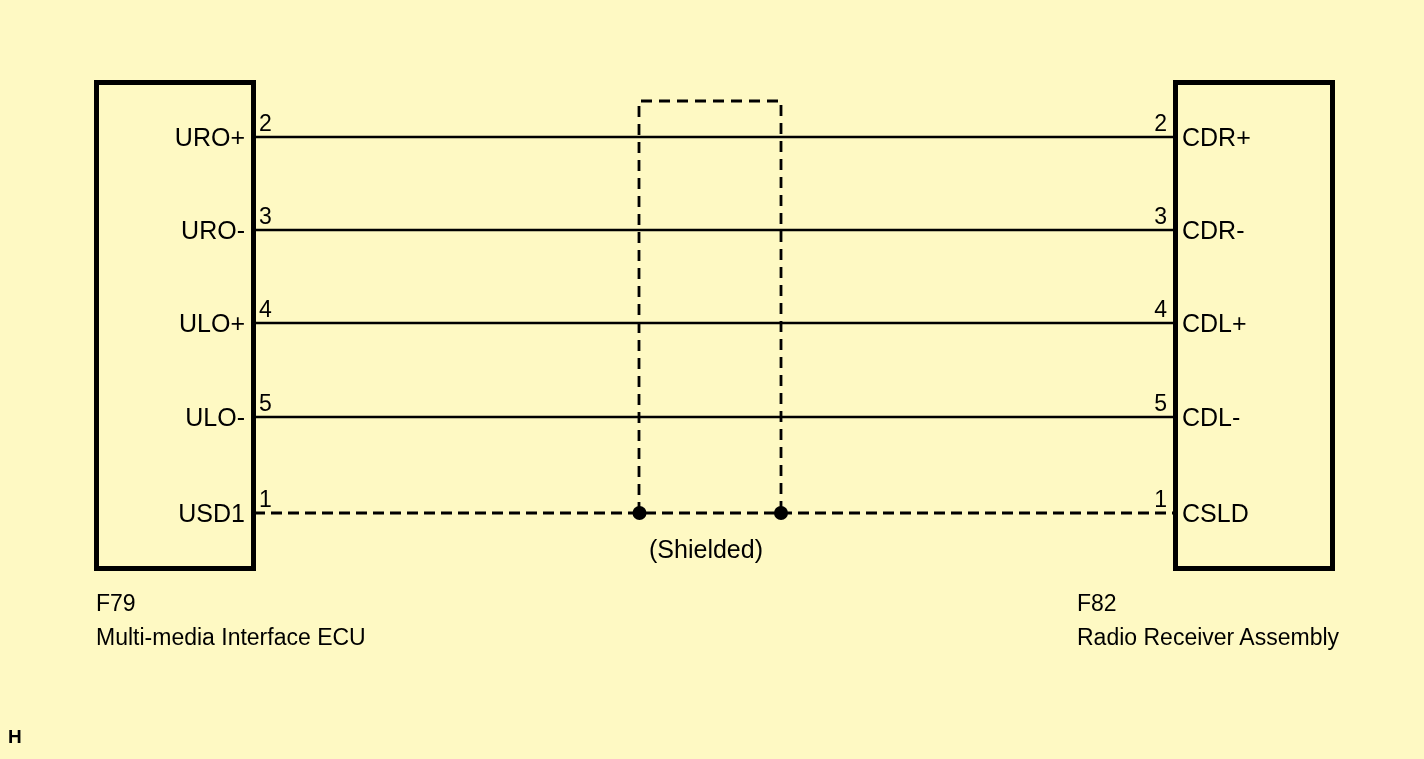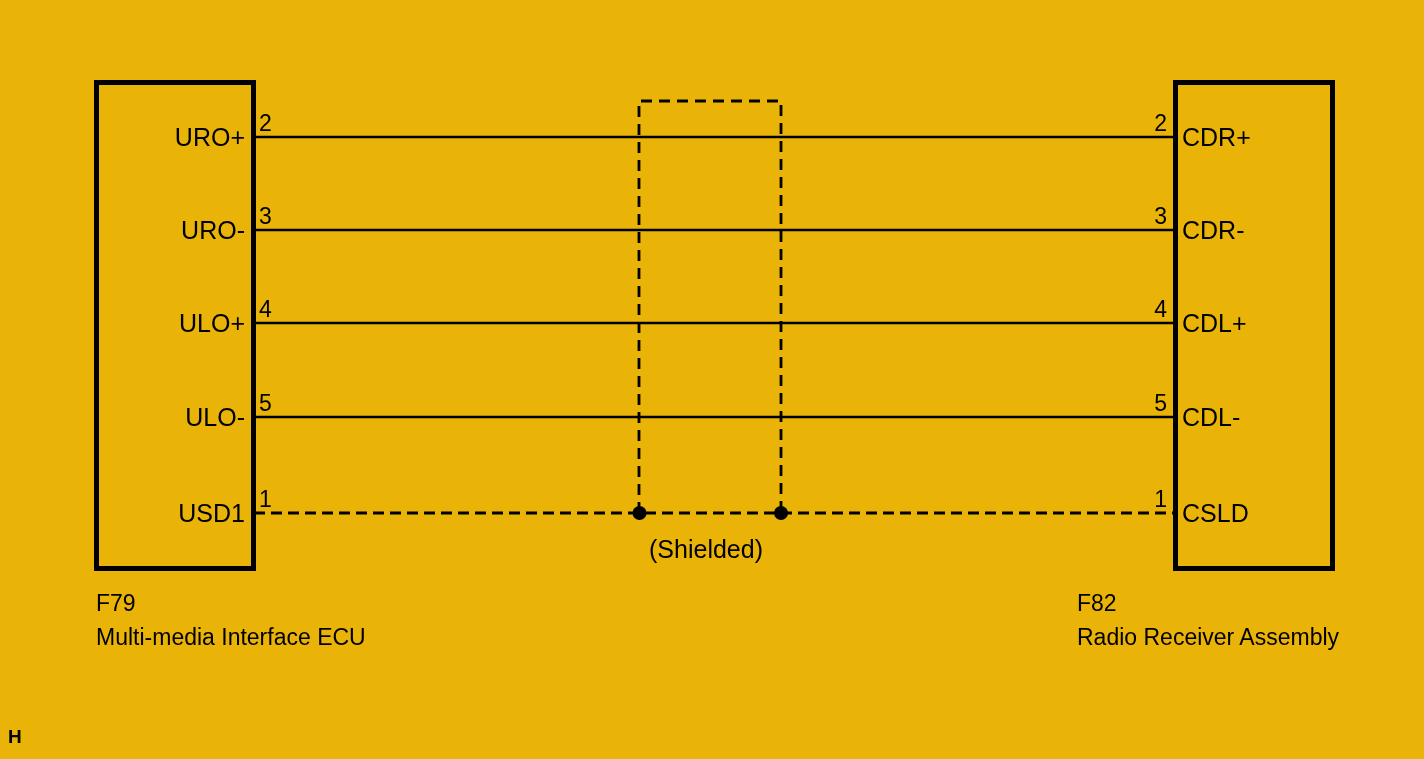--- a/index.html
+++ b/index.html
@@ -4,21 +4,21 @@
 <style>
   html, body {
     margin: 0;
     padding: 0;
     background: #ffffff;
   }
   #diagram-root {
     position: relative;
     width: 1424px;
     height: 759px;
-    background: #eab308;
+    background: #fef9c3;
     font-family: "Liberation Sans", sans-serif;
     overflow: hidden;
   }
   svg#wiring-svg {
     position: absolute;
     left: 0;
     top: 0;
     width: 1424px;
     height: 759px;
   }

